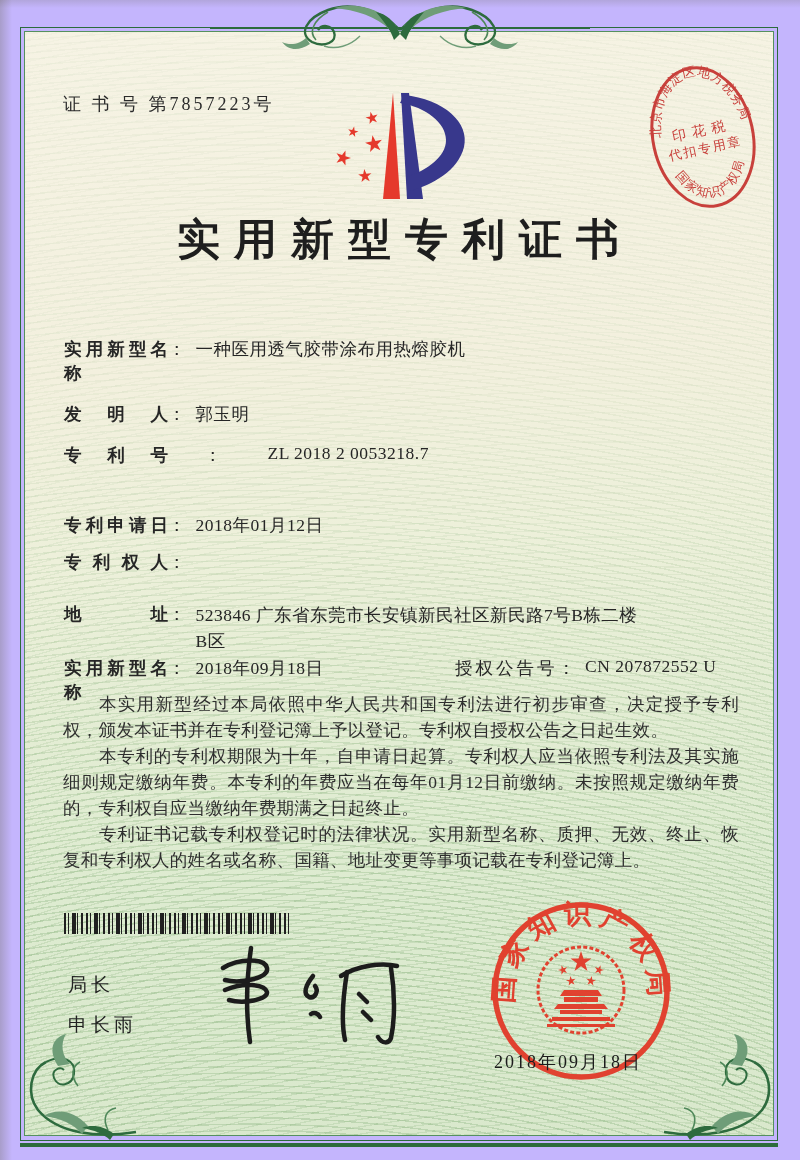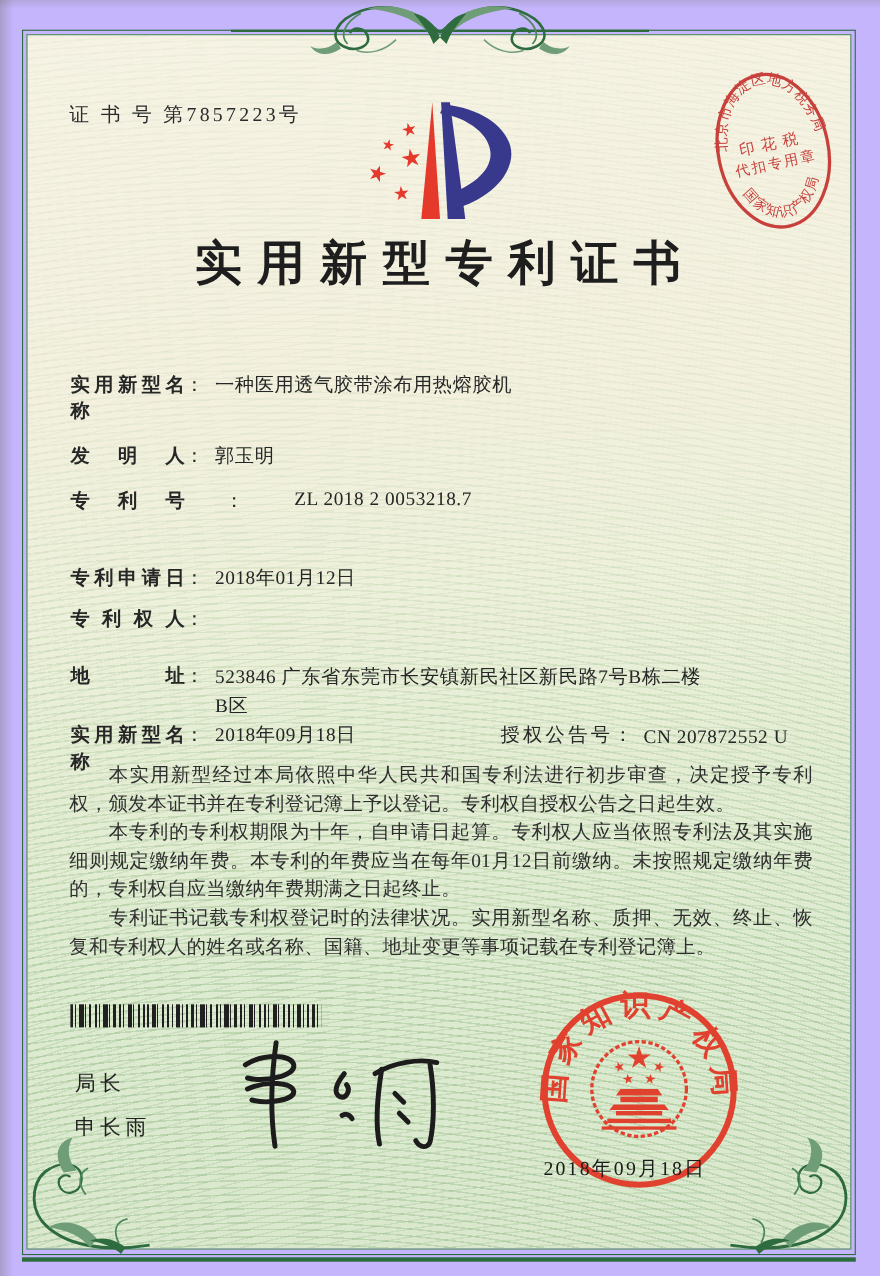--- a/index.html
+++ b/index.html
@@ -28,21 +28,21 @@
 
   
   .cert-no{position:absolute;left:63px;top:92px;font-size:18px;letter-spacing:3px;color:#2b2b2b;}
   .title{position:absolute;left:0;top:211px;width:100%;text-align:center;font-size:43px;font-weight:700;
     letter-spacing:14px;padding-left:10px;box-sizing:border-box;color:#1e1e1e;}
   .row{position:absolute;left:64px;display:flex;align-items:flex-start;font-size:17.5px;color:#262626;}
   .flabel{display:inline-block;width:104px;text-align:justify;text-align-last:justify;font-weight:bold;}
   .colon{display:inline-block;}
   .fvalue{margin-left:10px;letter-spacing:.5px;}
   .addr-value{max-width:445px;line-height:26px;}
-  .row-grant-no{left:455px;align-items:flex-end;}
+  .row-grant-no{left:455px;}
   .paras{position:absolute;left:63px;top:691px;width:676px;font-size:17.5px;line-height:26px;
     color:#2e2e2e;text-align:justify;letter-spacing:.3px;}
   .paras p{margin:0;text-indent:2.05em;}
 
   .barcode{position:absolute;left:64px;top:913px;width:228px;height:21px;
     background:repeating-linear-gradient(90deg,
       #202020 0 2px,transparent 2px 4px,#202020 4px 5px,transparent 5px 8px,
       #202020 8px 12px,transparent 12px 13px,#202020 13px 14px,transparent 14px 17px,
       #202020 17px 19px,transparent 19px 22px);}
 

